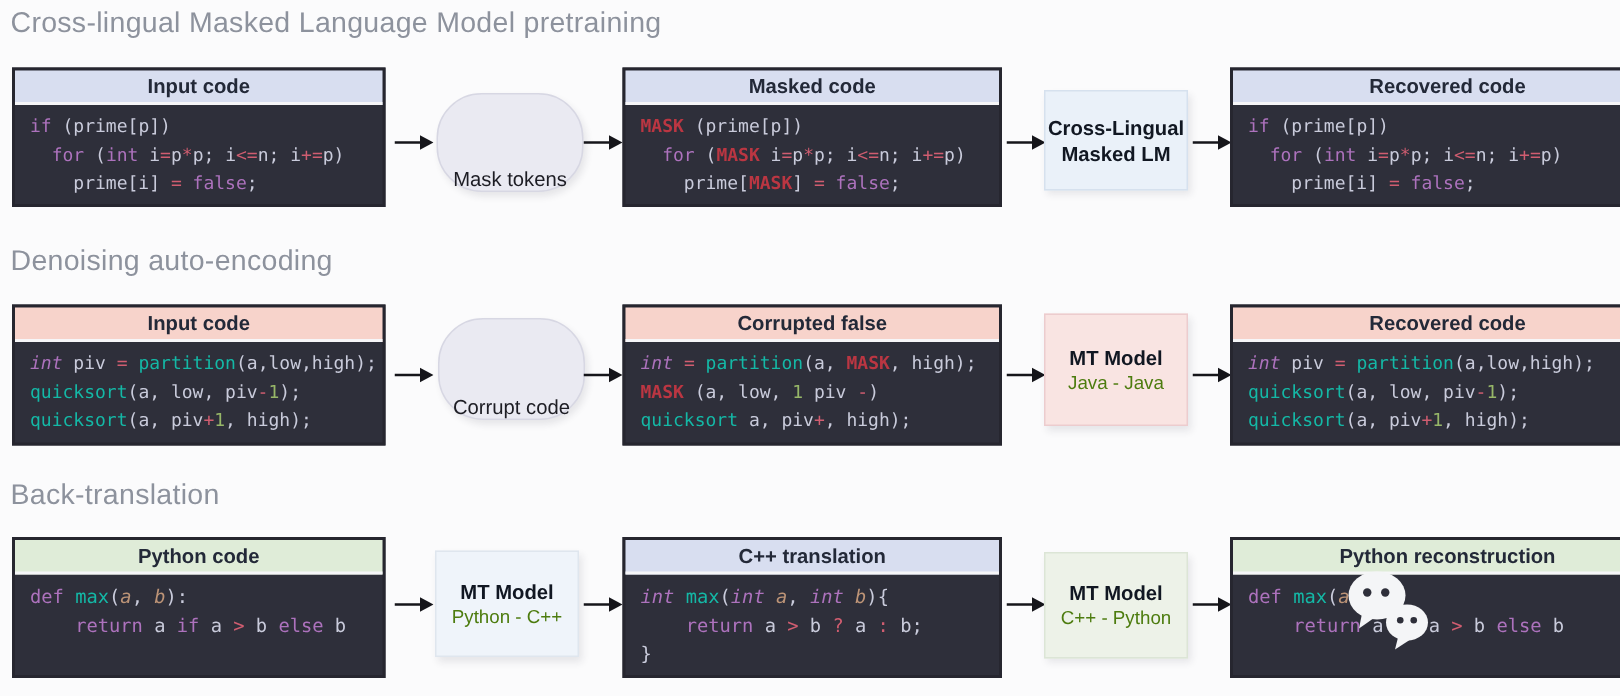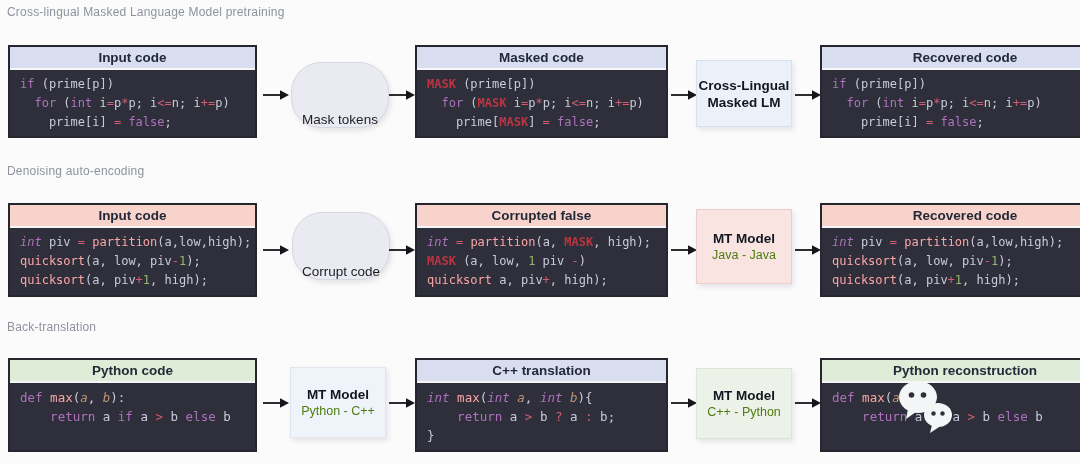--- a/index.html
+++ b/index.html
@@ -1,34 +1,34 @@
 <!DOCTYPE html>
 <html><head>
 <meta charset="utf-8">
 <style>
   html,body{margin:0;padding:0;background:#fbfbfc;}
   #canvas{position:relative;width:1080px;height:464px;background:#fbfbfc;overflow:hidden;
           font-family:"Liberation Sans",sans-serif;}
-  .sec-title{position:absolute;left:7px;font-size:12px;color:#8d929d;letter-spacing:.2px;}
+  .sec-title{position:absolute;left:7px;font-size:19px;color:#8d929d;letter-spacing:.2px;}
   
   .code-block{position:absolute;border:2px solid #26262f;background:#2e2f3a;box-sizing:border-box;}
   .code-header{height:21px;line-height:21px;text-align:center;font-size:13.5px;font-weight:600;
                color:#232938;border-bottom:2px solid #f6f6f8;}
   .hdr-blue{background:#d8def0;}
   .hdr-pink{background:#f7d3cb;}
   .hdr-green{background:#dfecd8;}
   .code-body{padding:5px 10px;font-family:"DejaVu Sans Mono",monospace;font-size:12px;
              line-height:19px;white-space:pre;}
   .row3 .code-body{font-size:12.5px;}
   .code-line{white-space:pre;}
   .tk-p{color:#c9cbdb;}
   .tk-k{color:#ad72bd;}
   .tk-ki{color:#ad72bd;font-style:italic;}
   .tk-o{color:#d05d70;}
-  .tk-f{color:#fca5a5;}
+  .tk-f{color:#14b8a6;}
   .tk-n{color:#97b768;}
   .tk-m{color:#bb3642;font-weight:bold;}
   .tk-i{color:#bd9477;font-style:italic;}
   
   .op-oval{position:absolute;width:96px;background:#eaeaf2;border:1px solid #d7d7e3;
            border-radius:30px;display:flex;align-items:flex-end;justify-content:center;
            font-size:13.5px;color:#1d1d24;box-shadow:2px 3px 5px rgba(40,40,60,.10);}
   
   .model-box{position:absolute;width:96px;display:flex;flex-direction:column;align-items:center;
              justify-content:center;box-sizing:border-box;text-align:center;

